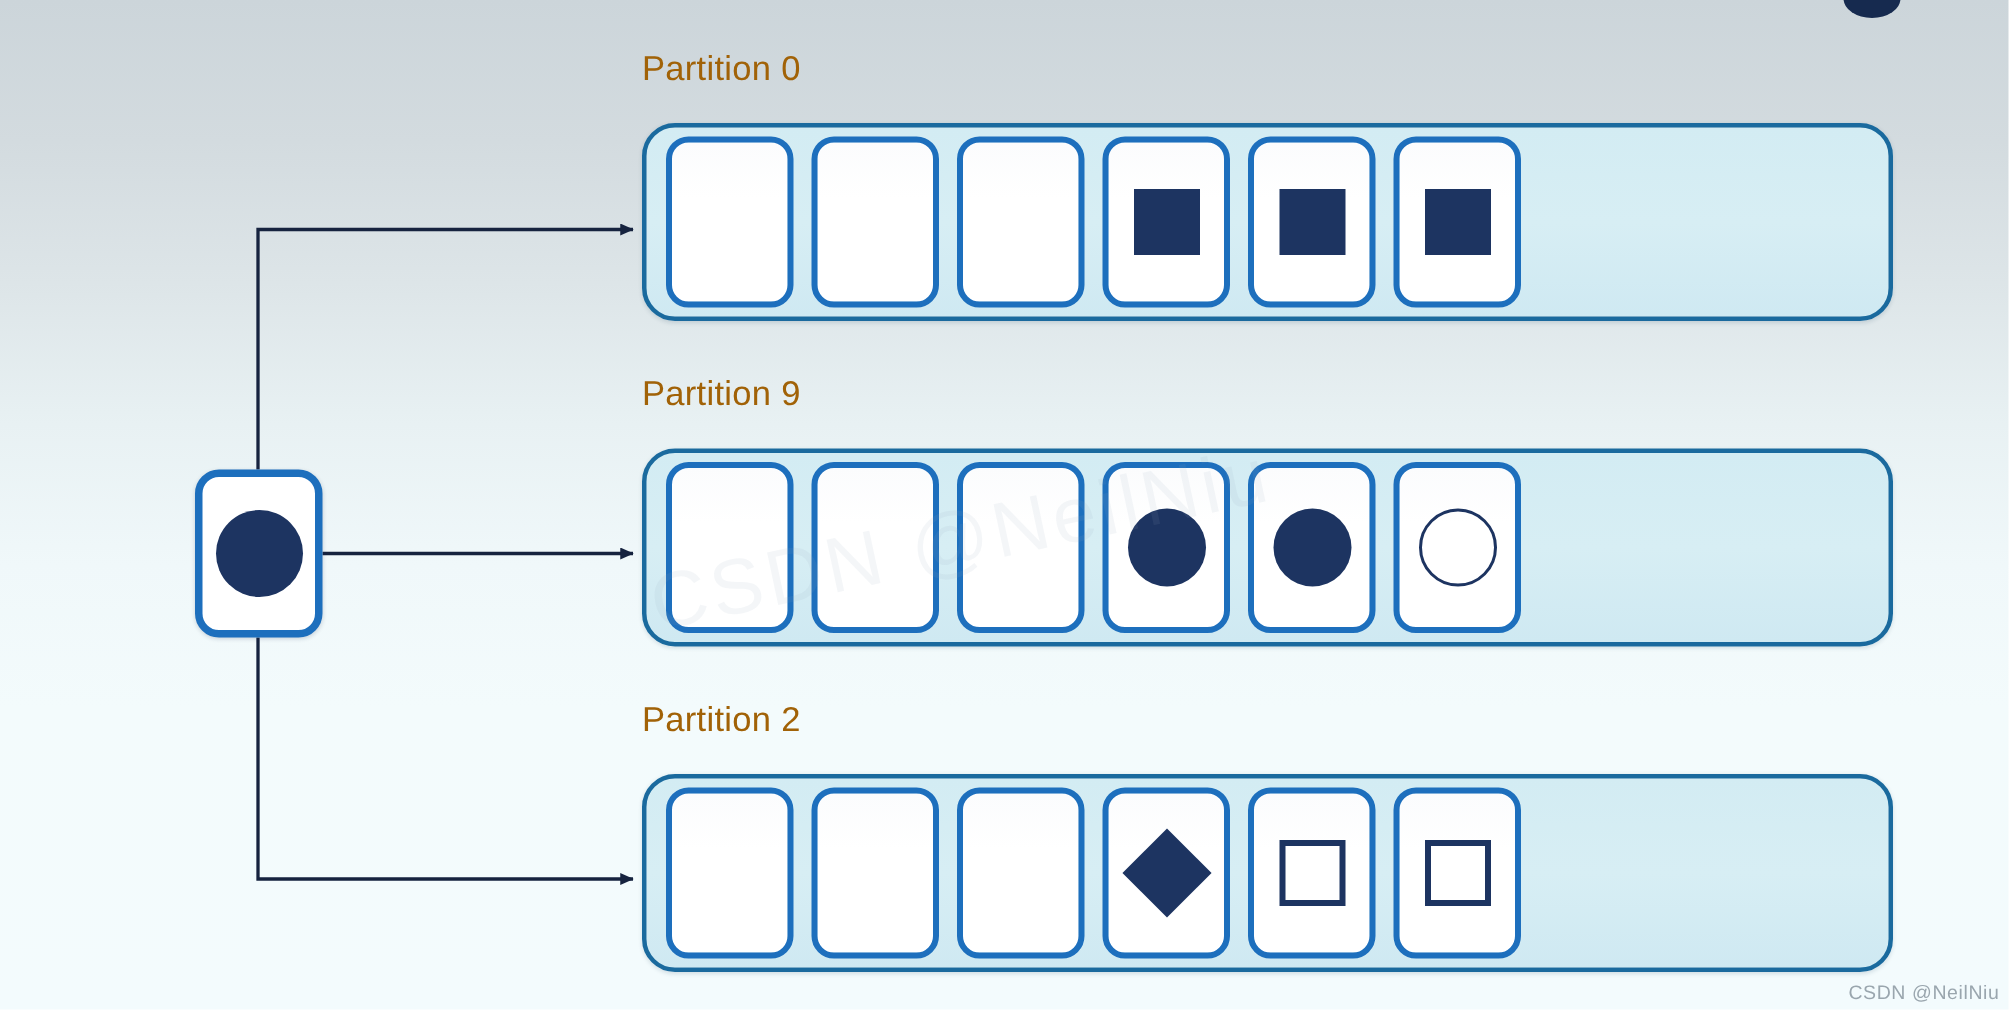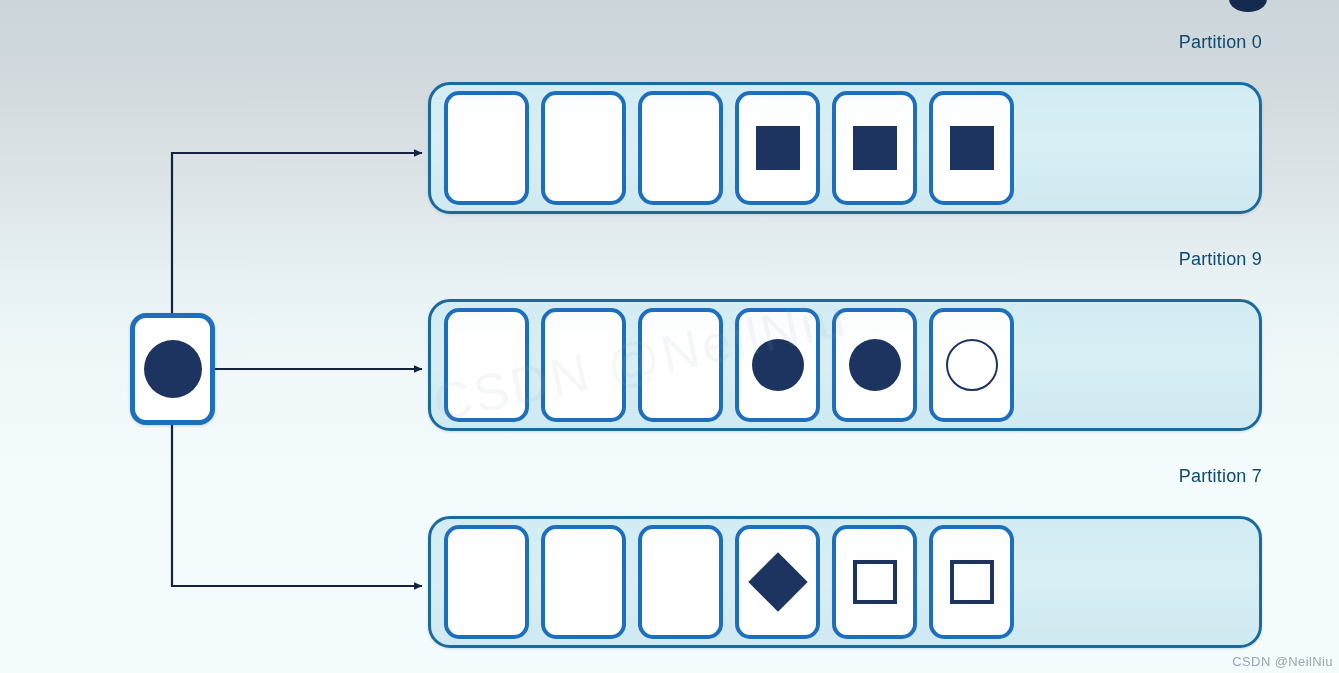--- a/index.html
+++ b/index.html
@@ -66,24 +66,24 @@
   .partition-row {
     position: absolute;
     left: 428px;
     width: 834px;
   }
   .partition-title {
     position: absolute;
     left: 0;
     top: 0;
     width: 834px;
-    text-align: right;
-    font-size: 18px;
+    text-align: left;
+    font-size: 23px;
     font-weight: 400;
-    color: #0c4a6e;
+    color: #a16207;
     letter-spacing: 0.2px;
     white-space: nowrap;
   }
   .partition-log {
     position: absolute;
     left: 0;
     width: 834px;
     height: 132px;
     box-sizing: border-box;
     border: 3px solid #1a6a9e;
@@ -250,21 +250,21 @@
       <div class="log-cell">
           <span class="glyph glyph-circle-filled"></span>
         </div>
       <div class="log-cell">
           <span class="glyph glyph-circle-outline"></span>
         </div>
     </div>
   </div>
 
   <div class="partition-row" style="top:466px;">
-    <div class="partition-title">Partition 7</div>
+    <div class="partition-title">Partition 2</div>
     <div class="partition-log" style="top:50px;">
       <div class="log-cell">
           <span class="glyph glyph-empty"></span>
         </div>
       <div class="log-cell">
           <span class="glyph glyph-empty"></span>
         </div>
       <div class="log-cell">
           <span class="glyph glyph-empty"></span>
         </div>

